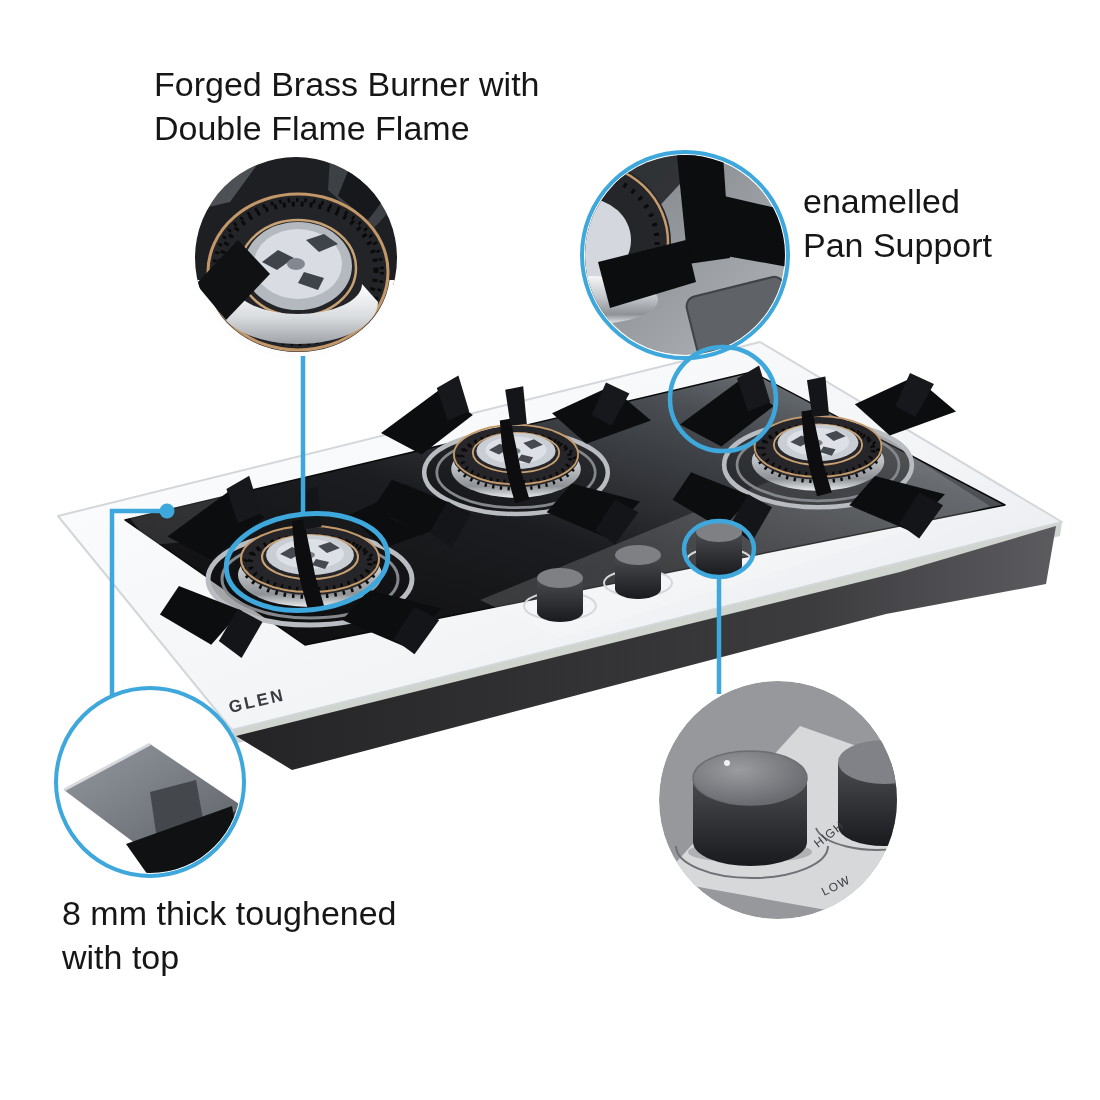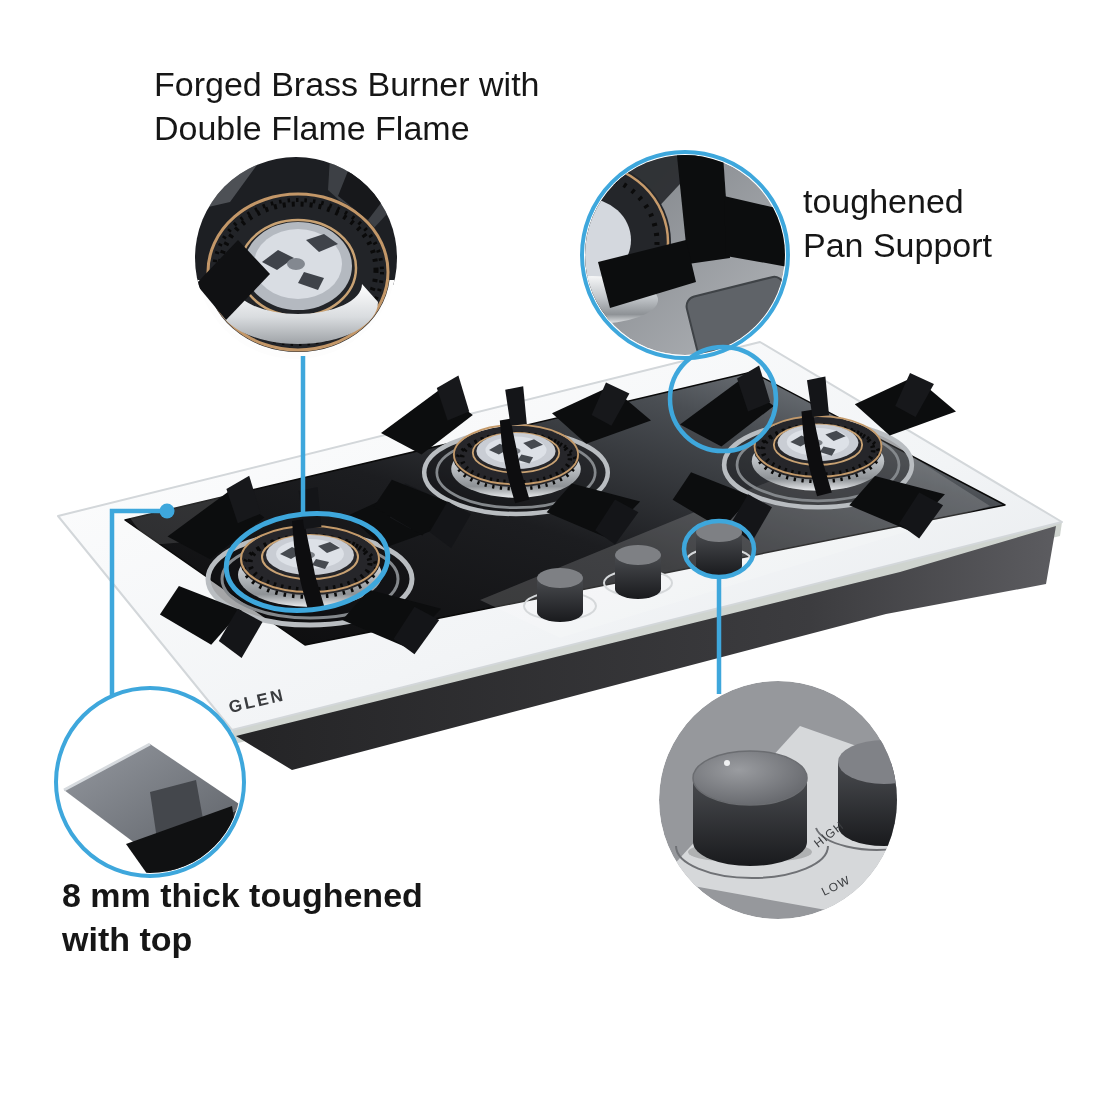--- a/index.html
+++ b/index.html
@@ -238,23 +238,23 @@
       <ellipse class="accent-stroke" cx="719" cy="549" rx="35" ry="28" stroke-width="4.5"></ellipse>
     </g>
   </svg>
 
   <div class="label" style="left:142px; top:62px;margin-left:12px;">
     <div>Forged Brass Burner with</div>
     <div>Double Flame Flame</div>
   </div>
 
   <div class="label" style="left:803px; top:179px;">
-    <div>toughened</div>
+    <div>enamelled</div>
     <div>Pan Support</div>
   </div>
 
-  <div class="label" style="left:62px; top:873px;font-weight:bold;">
+  <div class="label" style="left:62px; top:891px;">
     <div>8 mm thick toughened</div>
     <div>with top</div>
   </div>
 
 
 </div>
 
 </body></html>

